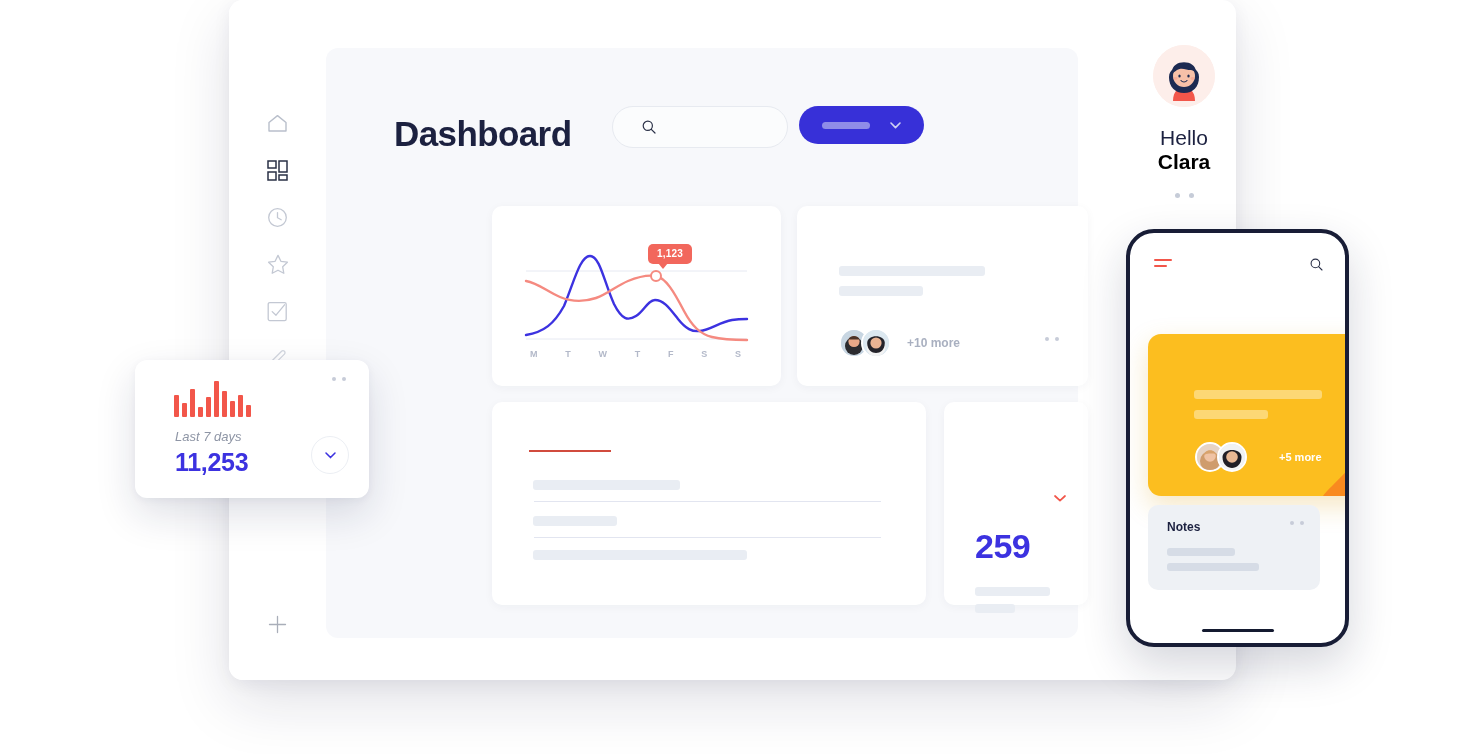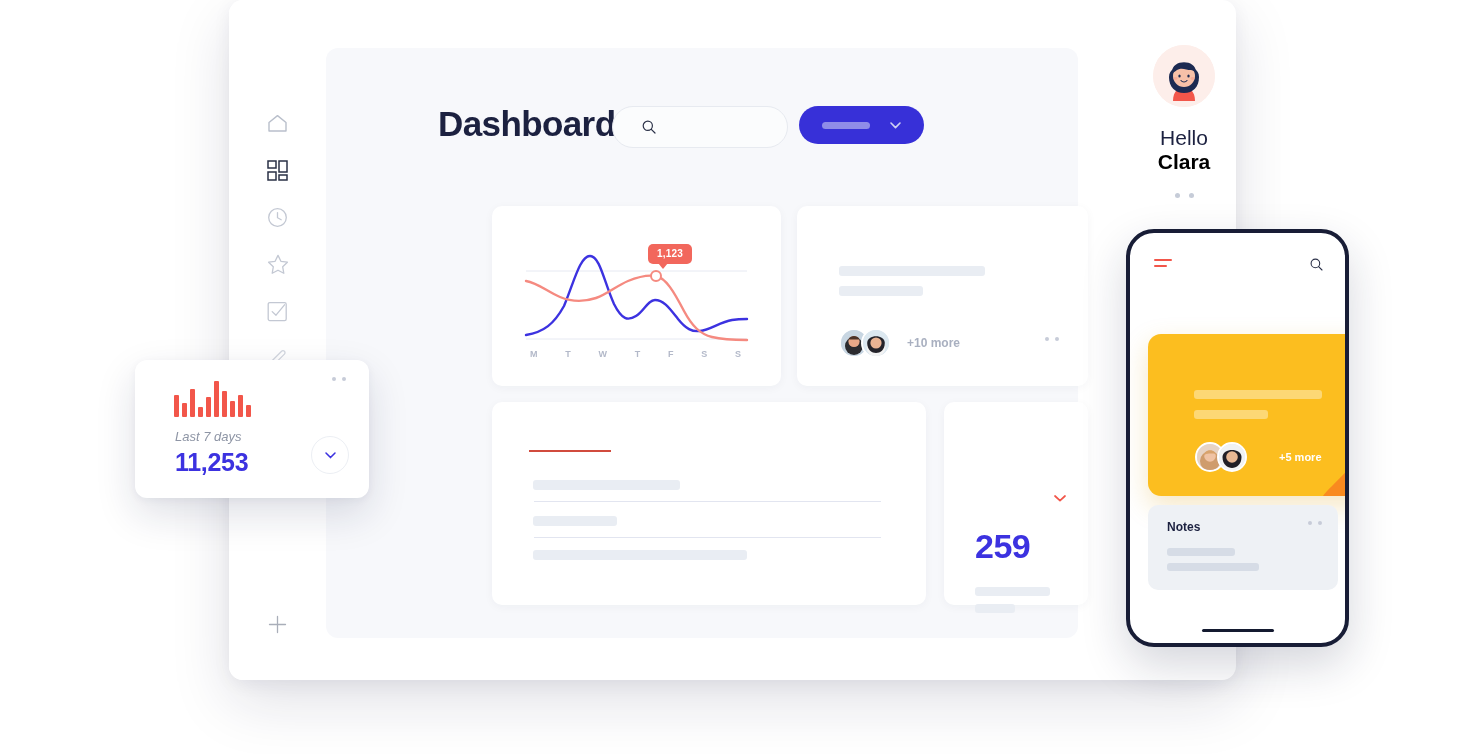--- a/index.html
+++ b/index.html
@@ -74,22 +74,22 @@
     position: absolute;
     left: 97px;
     top: 48px;
     width: 752px;
     height: 590px;
     background: #f7f8fb;
     border-radius: 12px;
   }
   .topbar {
     position: absolute;
-    left: 68px; top: 50px;
-    width: 666px; height: 52px; margin-left: 44px;
+    left: 68px; top: 60px;
+    width: 666px; height: 52px;
   }
   .page-title {
     position: absolute;
     left: 0; top: 0;
     font-size: 35px;
     font-weight: 700;
     color: #1c2140;
     letter-spacing: -0.6px;
     line-height: 52px;
   }
@@ -367,21 +367,20 @@
   .yc-skel { position: absolute; background: #fdd875; border-radius: 3px; }
   .yc-people { position: absolute; left: 47px; top: 108px; display: flex; align-items: center; }
   .yc-more { margin-left: 32px; font-size: 11px; font-weight: 700; color: #ffffff; }
 
   .notes-card {
     position: absolute;
     left: 18px; top: 272px;
     width: 172px; height: 85px;
     background: #eef1f5;
     border-radius: 10px;
-    padding-left: 18px;
   }
   .notes-title {
     position: absolute;
     left: 19px; top: 15px;
     font-size: 12px;
     font-weight: 700;
     color: #1c2140;
   }
   .notes-dots { position: absolute; right: 16px; top: 16px; display: flex; gap: 6px; }
   .notes-skel { position: absolute; background: #d6dce6; border-radius: 3px; }

